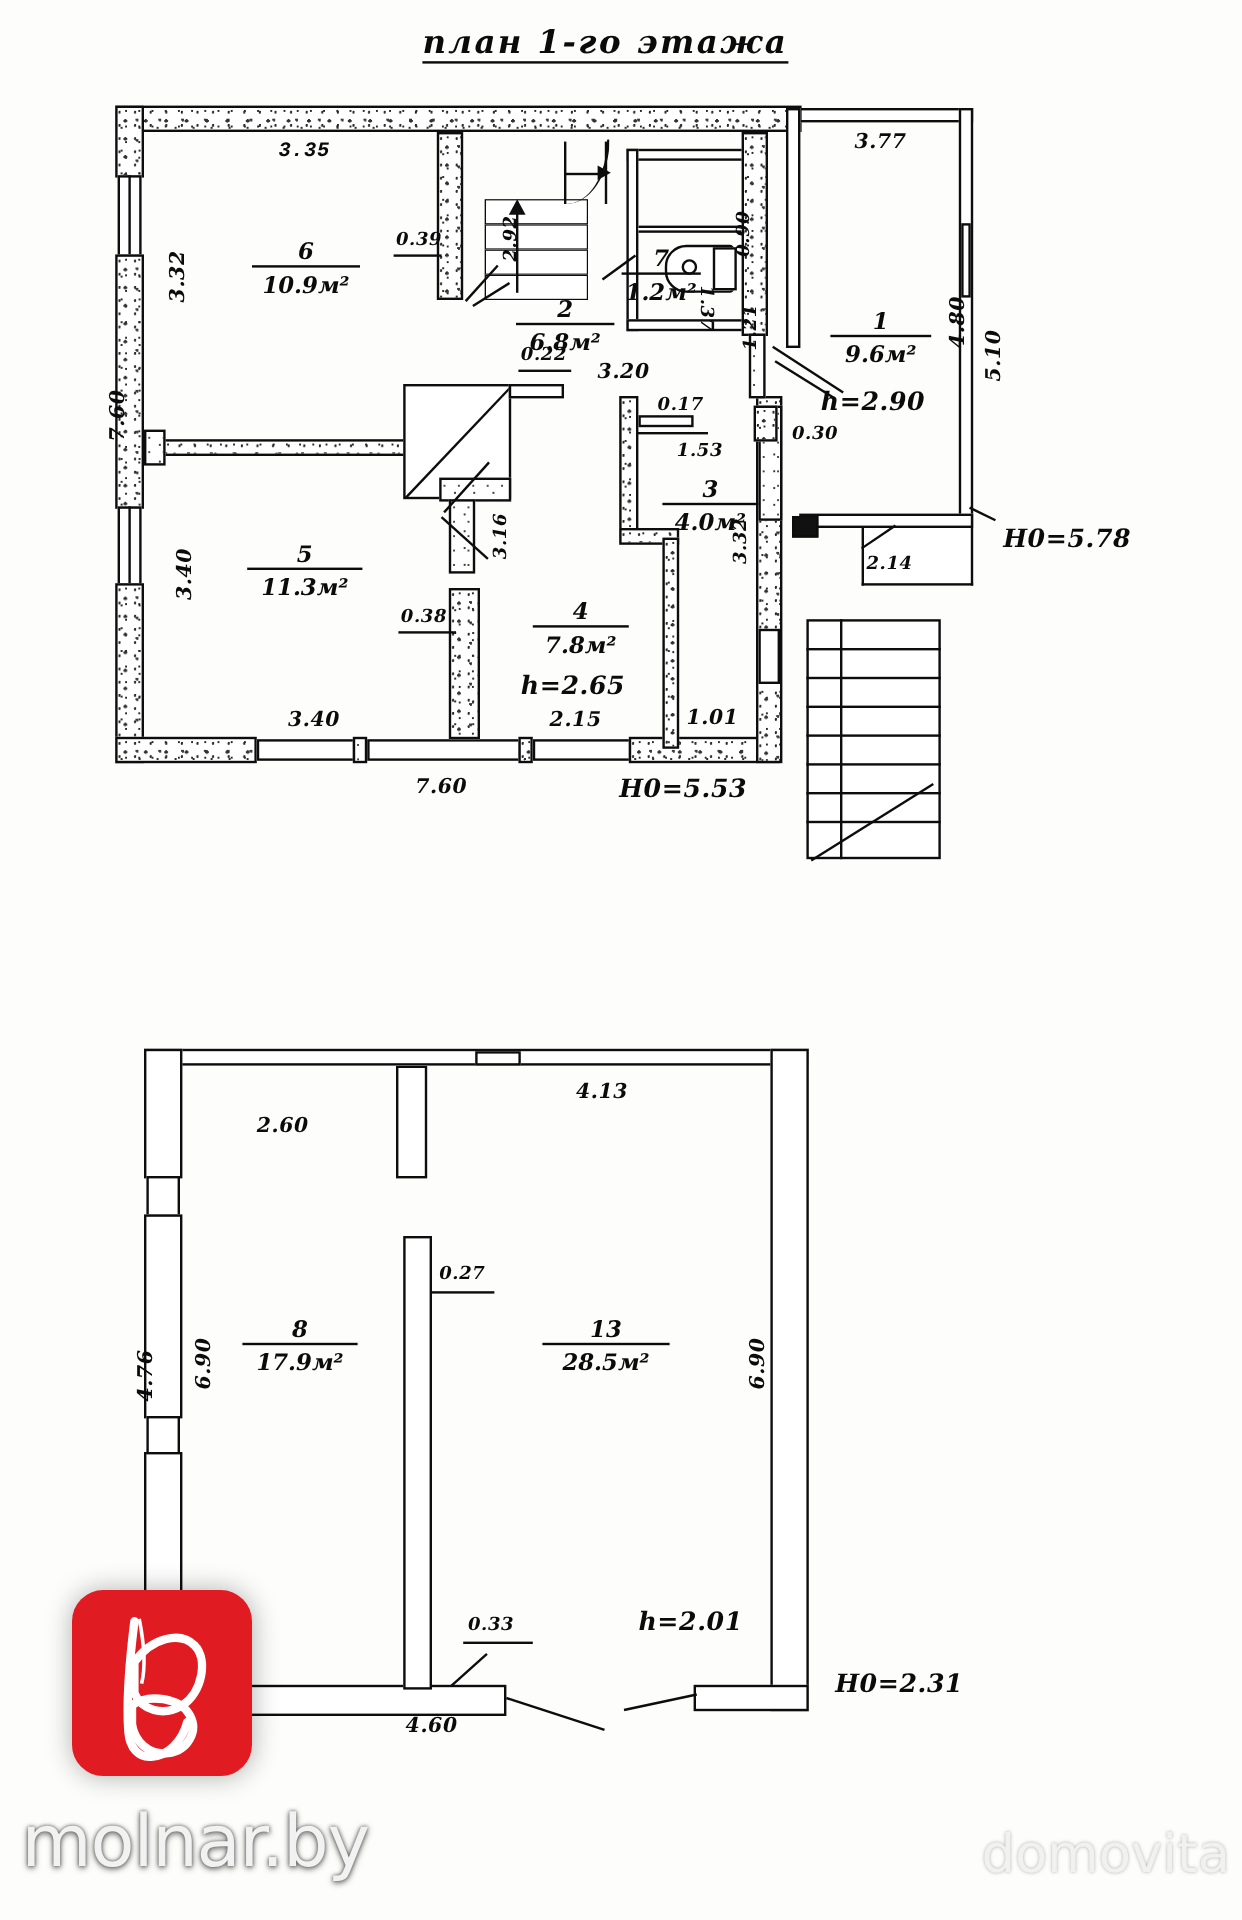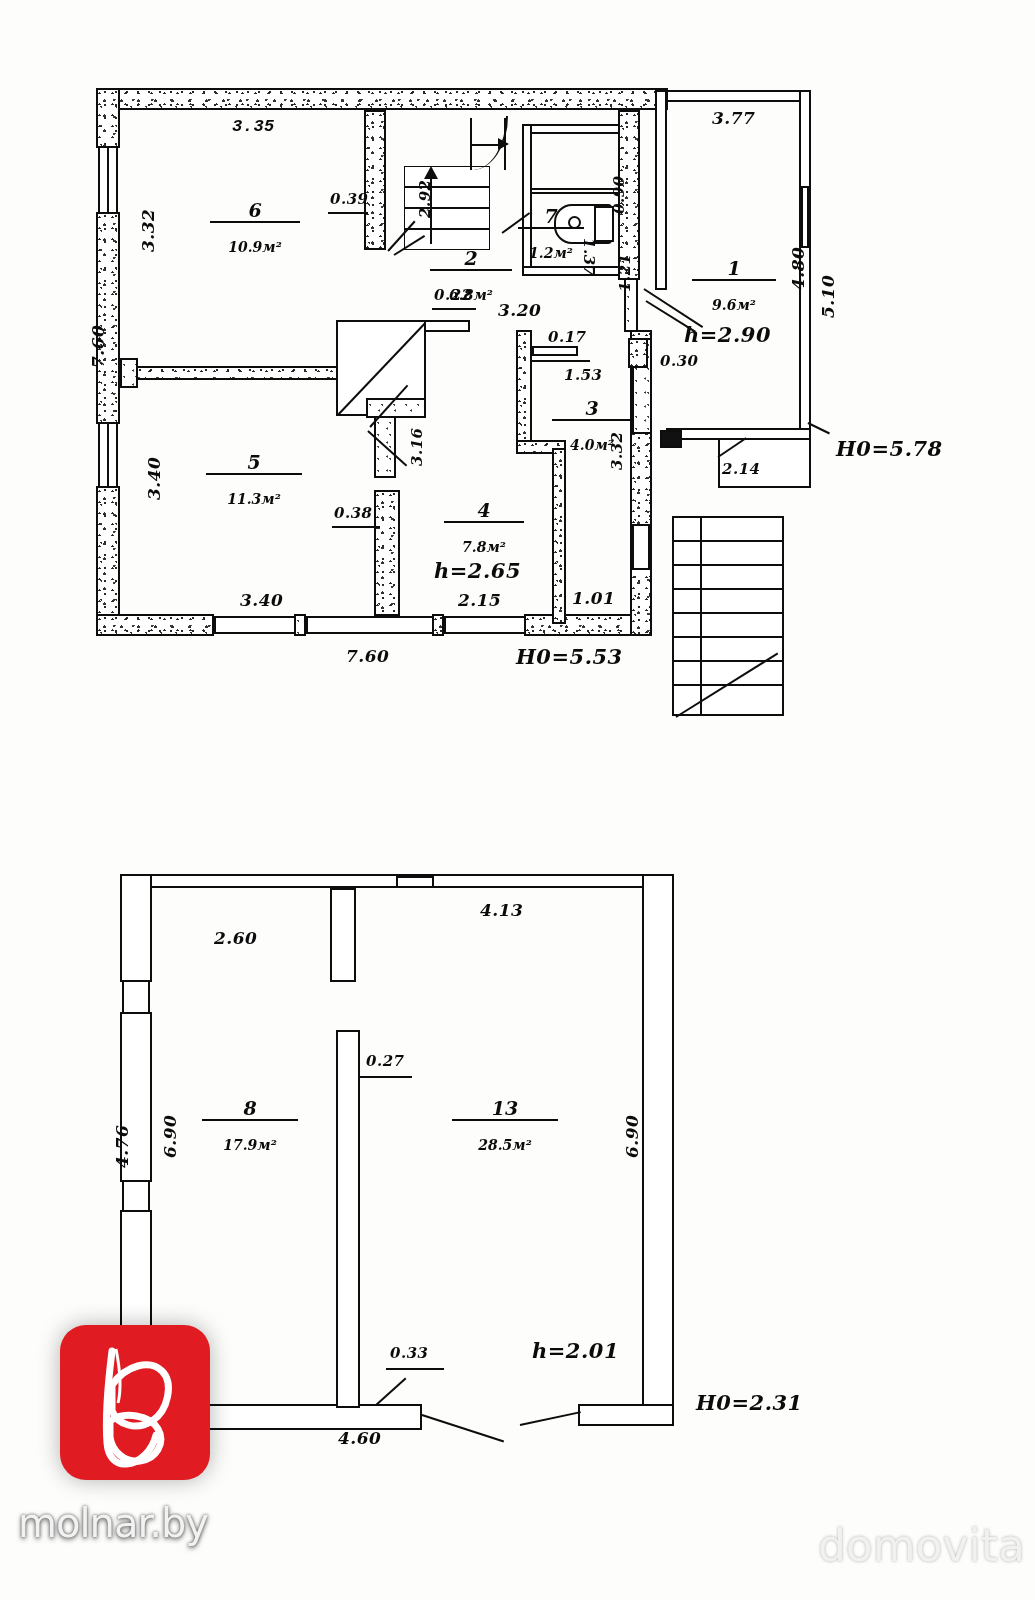--- a/index.html
+++ b/index.html
@@ -19,21 +19,21 @@
   .hw.big{font-size:21px;}
   .rot90{transform:rotate(-90deg);transform-origin:left top;}
   .rot90cw{transform:rotate(90deg);transform-origin:left top;}
 
   .uline{border-bottom:2.2px solid #0b0b0b;padding-bottom:2px;}
 
   
   .room{position:absolute;text-align:center;font-family:"DejaVu Serif",serif;
         font-style:italic;font-weight:700;color:#0b0b0b;line-height:1.12;}
   .room .num{font-size:19px;display:block;padding:0 10px;}
-  .room .area{font-size:14px;display:block;border-top:2.2px solid #0b0b0b;padding-top:17px;}
+  .room .area{font-size:19px;display:block;border-top:2.2px solid #0b0b0b;padding-top:5px;}
   
   .wall{position:absolute;background:#ffffff;border:2.4px solid #0d0d0d;box-sizing:border-box;
         background-image:
           radial-gradient(circle at 12% 30%, #2a2a2a 0 1.1px, transparent 1.2px),
           radial-gradient(circle at 38% 72%, #323232 0 1.3px, transparent 1.4px),
           radial-gradient(circle at 64% 18%, #272727 0 1px, transparent 1.1px),
           radial-gradient(circle at 86% 58%, #3a3a3a 0 1.2px, transparent 1.3px),
           radial-gradient(circle at 22% 88%, #2e2e2e 0 1px, transparent 1.1px);
         background-size:13px 11px,17px 15px,11px 13px,19px 17px,15px 19px;}
   .wall.lite{background-image:
@@ -44,31 +44,32 @@
   .line{position:absolute;background:#0d0d0d;}
 
   
   .tread{position:absolute;border:1.7px solid #0d0d0d;box-sizing:border-box;background:#fff;}
 
   
   #logo{position:absolute;left:60px;top:1325px;width:150px;height:155px;
         background:#e01b22;border-radius:26px;box-shadow:0 0 22px rgba(0,0,0,.30);}
   #logo svg{position:absolute;left:0;top:0;}
   #wmtext{position:absolute;left:18px;top:1500px;font-family:"DejaVu Sans",sans-serif;
-          font-size:40px;font-weight:400;color:#f2f2f2;letter-spacing:-1px;
+          font-size:60px;font-weight:400;color:#f2f2f2;letter-spacing:-1px;
           text-shadow:0 0 3px rgba(90,90,90,.95),0 2px 5px rgba(60,60,60,.75);}
   #wmtext2{position:absolute;right:10px;top:1520px;font-family:"DejaVu Sans",sans-serif;
           font-size:44px;font-weight:400;color:#efefef;letter-spacing:0px;opacity:.85;
           text-shadow:0 0 3px rgba(120,120,120,.7);}
 </style>
 </head>
 <body>
 
 <div id="sheet">
 
+  <div class="hw ttl uline" style="left:352px;top:22px;">план 1-го этажа</div>
 
   <div class="wall" style="left:96px;top:88px;width:572px;height:22px;"></div>
 
   <div class="thin" style="left:666px;top:90px;width:145px;height:12px;"></div>
 
   <div class="wall" style="left:96px;top:88px;width:24px;height:60px;"></div>
   <div class="thin" style="left:98px;top:146px;width:20px;height:68px;"></div>
   <div class="line" style="left:107px;top:146px;width:2px;height:68px;"></div>
   <div class="wall" style="left:96px;top:212px;width:24px;height:212px;"></div>
   <div class="thin" style="left:98px;top:422px;width:20px;height:66px;"></div>

